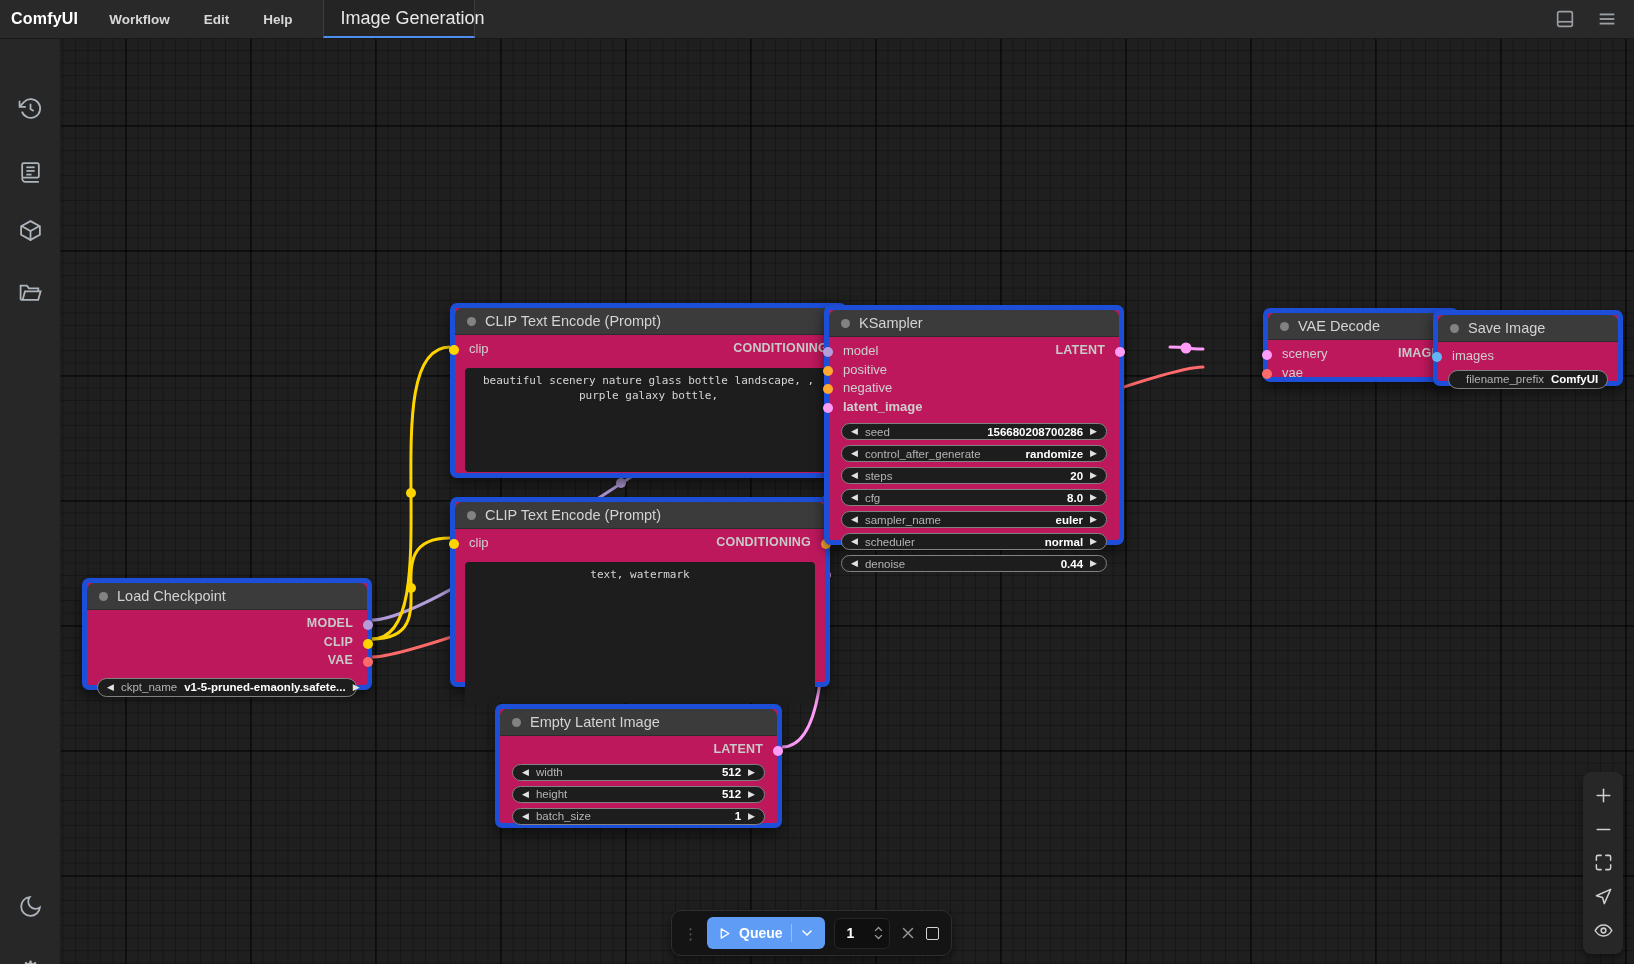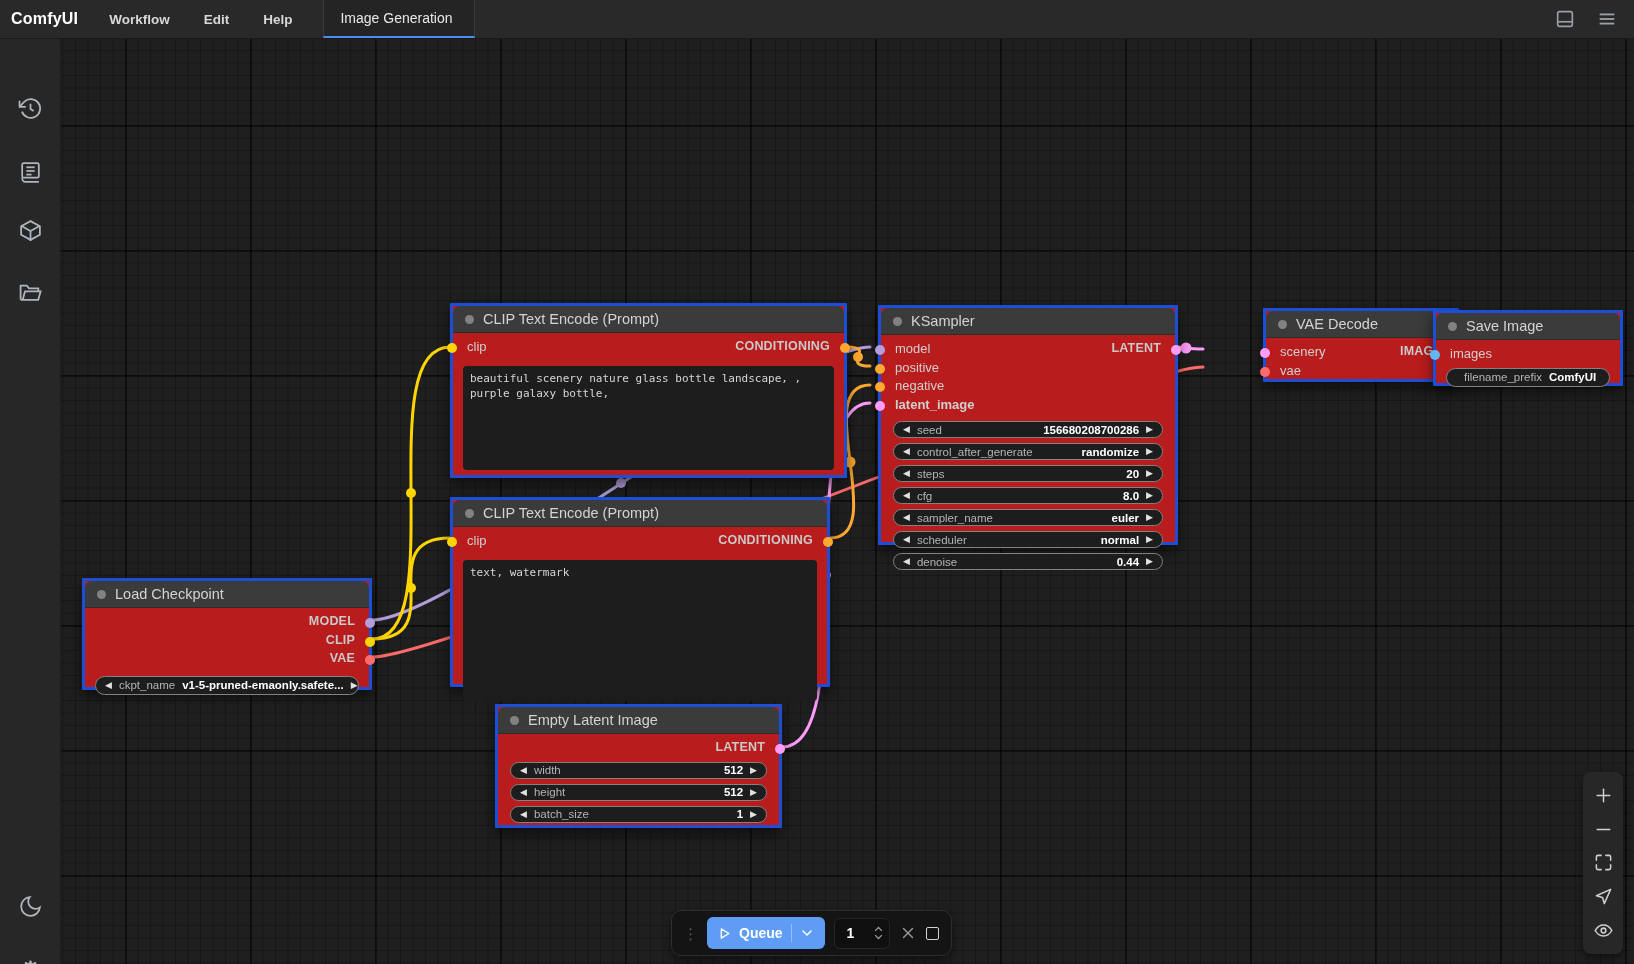--- a/index.html
+++ b/index.html
@@ -25,35 +25,35 @@
   .topbar { position:absolute; left:0; top:0; width:1634px; height:39px;
     background:#292929; border-bottom:1px solid #191919; z-index:10;
     display:flex; align-items:stretch; }
   .logo { color:#fff; font-weight:bold; font-size:16px; align-self:center;
     padding:0 14px 0 11px; letter-spacing:.2px; }
   .menu-item { color:#d8d8d8; font-size:13.5px; font-weight:600; align-self:center;
     padding:0 17px; cursor:default; }
   .tab { margin-left:14px; width:152px; display:flex; align-items:center; gap:12px;
     padding:0 16px; background:#242424; border-left:1px solid #3c3c3c;
     border-right:1px solid #3c3c3c; border-bottom:2px solid #4e8cf0; position:relative; }
-  .tab-label { color:#e8e8e8; font-size:14px; white-space:nowrap; }
+  .tab-label { color:#e8e8e8; font-size:18px; white-space:nowrap; }
   .tab-dot { width:8px; height:8px; border-radius:50%; background:#ffffff; }
   .topbar-right { margin-left:auto; display:flex; align-items:center; gap:20px; padding-right:16px; }
   .tb-icon { width:22px; height:22px; color:#9aa0a6; display:block; }
 
   
   .sidebar { position:absolute; left:0; top:39px; width:61px; height:925px;
     background:#272727; border-right:1px solid #1b1b1b; z-index:10; }
   .sb-icon { position:absolute; left:18px; width:25px; height:25px; color:#adb5bd; }
   .sb-glyph { position:absolute; left:0; width:61px; text-align:center; color:#b5b5b5;
     font-size:24px; line-height:26px; }
 
   
-  .node { position:absolute; background:#b91c1c; border-radius:1px; z-index:2;
-    box-shadow:0 6px 14px rgba(0,0,0,.55); border:3px solid #1d4ed8; }
+  .node { position:absolute; background:#be185d; border-radius:7px; z-index:2;
+    box-shadow:0 6px 14px rgba(0,0,0,.55); border:5px solid #1d4ed8; }
   .node-header { height:27px; display:flex; align-items:center; gap:9px;
     padding:0 12px; background:#3b3b3b; border-radius:7px 7px 0 0;
     border-bottom:1px solid #2c2c2c; }
   .collapse-dot { width:9px; height:9px; border-radius:50%; background:#828282; flex:0 0 auto; }
   .node-title { color:#d3d3d3; font-size:14.5px; white-space:nowrap; }
   .node-body { padding-top:6px; }
   .slot-row { height:18.5px; position:relative; display:flex; align-items:flex-start; padding:0 14px; }
   .slot-row.dual { justify-content:space-between; }
   .slot-row.out-only { justify-content:flex-end; }
   .in-label { color:#cfcfcf; font-size:13px; }
@@ -155,41 +155,41 @@
     <span class="collapse-dot"></span>
     <span class="node-title">CLIP Text Encode (Prompt)</span>
   </div>
   <div class="node-body">
     <div class="slot-row dual">
       <span class="in-label">clip</span>
       <span class="out-label">CONDITIONING</span>
       <span class="port in" style="--c:#ffd500"></span>
       <span class="port out" style="--c:#ffa931"></span>
     </div>
-    <div class="nodetext" style="height:104px;">beautiful scenery nature glass bottle landscape, , purple galaxy bottle,</div>
+    <div class="nodetext" style="height:104px;text-align:center;">beautiful scenery nature glass bottle landscape, , purple galaxy bottle,</div>
   </div>
 </div>
 
 <div class="node" style="left:450px;top:497px;width:380px;height:190px;">
   <div class="node-header">
     <span class="collapse-dot"></span>
     <span class="node-title">CLIP Text Encode (Prompt)</span>
   </div>
   <div class="node-body">
     <div class="slot-row dual">
       <span class="in-label">clip</span>
       <span class="out-label">CONDITIONING</span>
       <span class="port in" style="--c:#ffd500"></span>
       <span class="port out" style="--c:#ffa931"></span>
     </div>
-    <div class="nodetext" style="height:141px;">text, watermark</div>
-  </div>
-</div>
-
-<div class="node" style="left:878px;top:305px;width:300px;height:240px;">
+    <div class="nodetext" style="height:141px;text-align:center;">text, watermark</div>
+  </div>
+</div>
+
+<div class="node" style="left:824px;top:305px;width:300px;height:240px;">
   <div class="node-header">
     <span class="collapse-dot"></span>
     <span class="node-title">KSampler</span>
   </div>
   <div class="node-body">
     <div class="slot-row dual">
       <span class="in-label">model</span>
       <span class="out-label">LATENT</span>
       <span class="port in" style="--c:#b39ddb"></span>
       <span class="port out" style="--c:#ff9cf9"></span>

